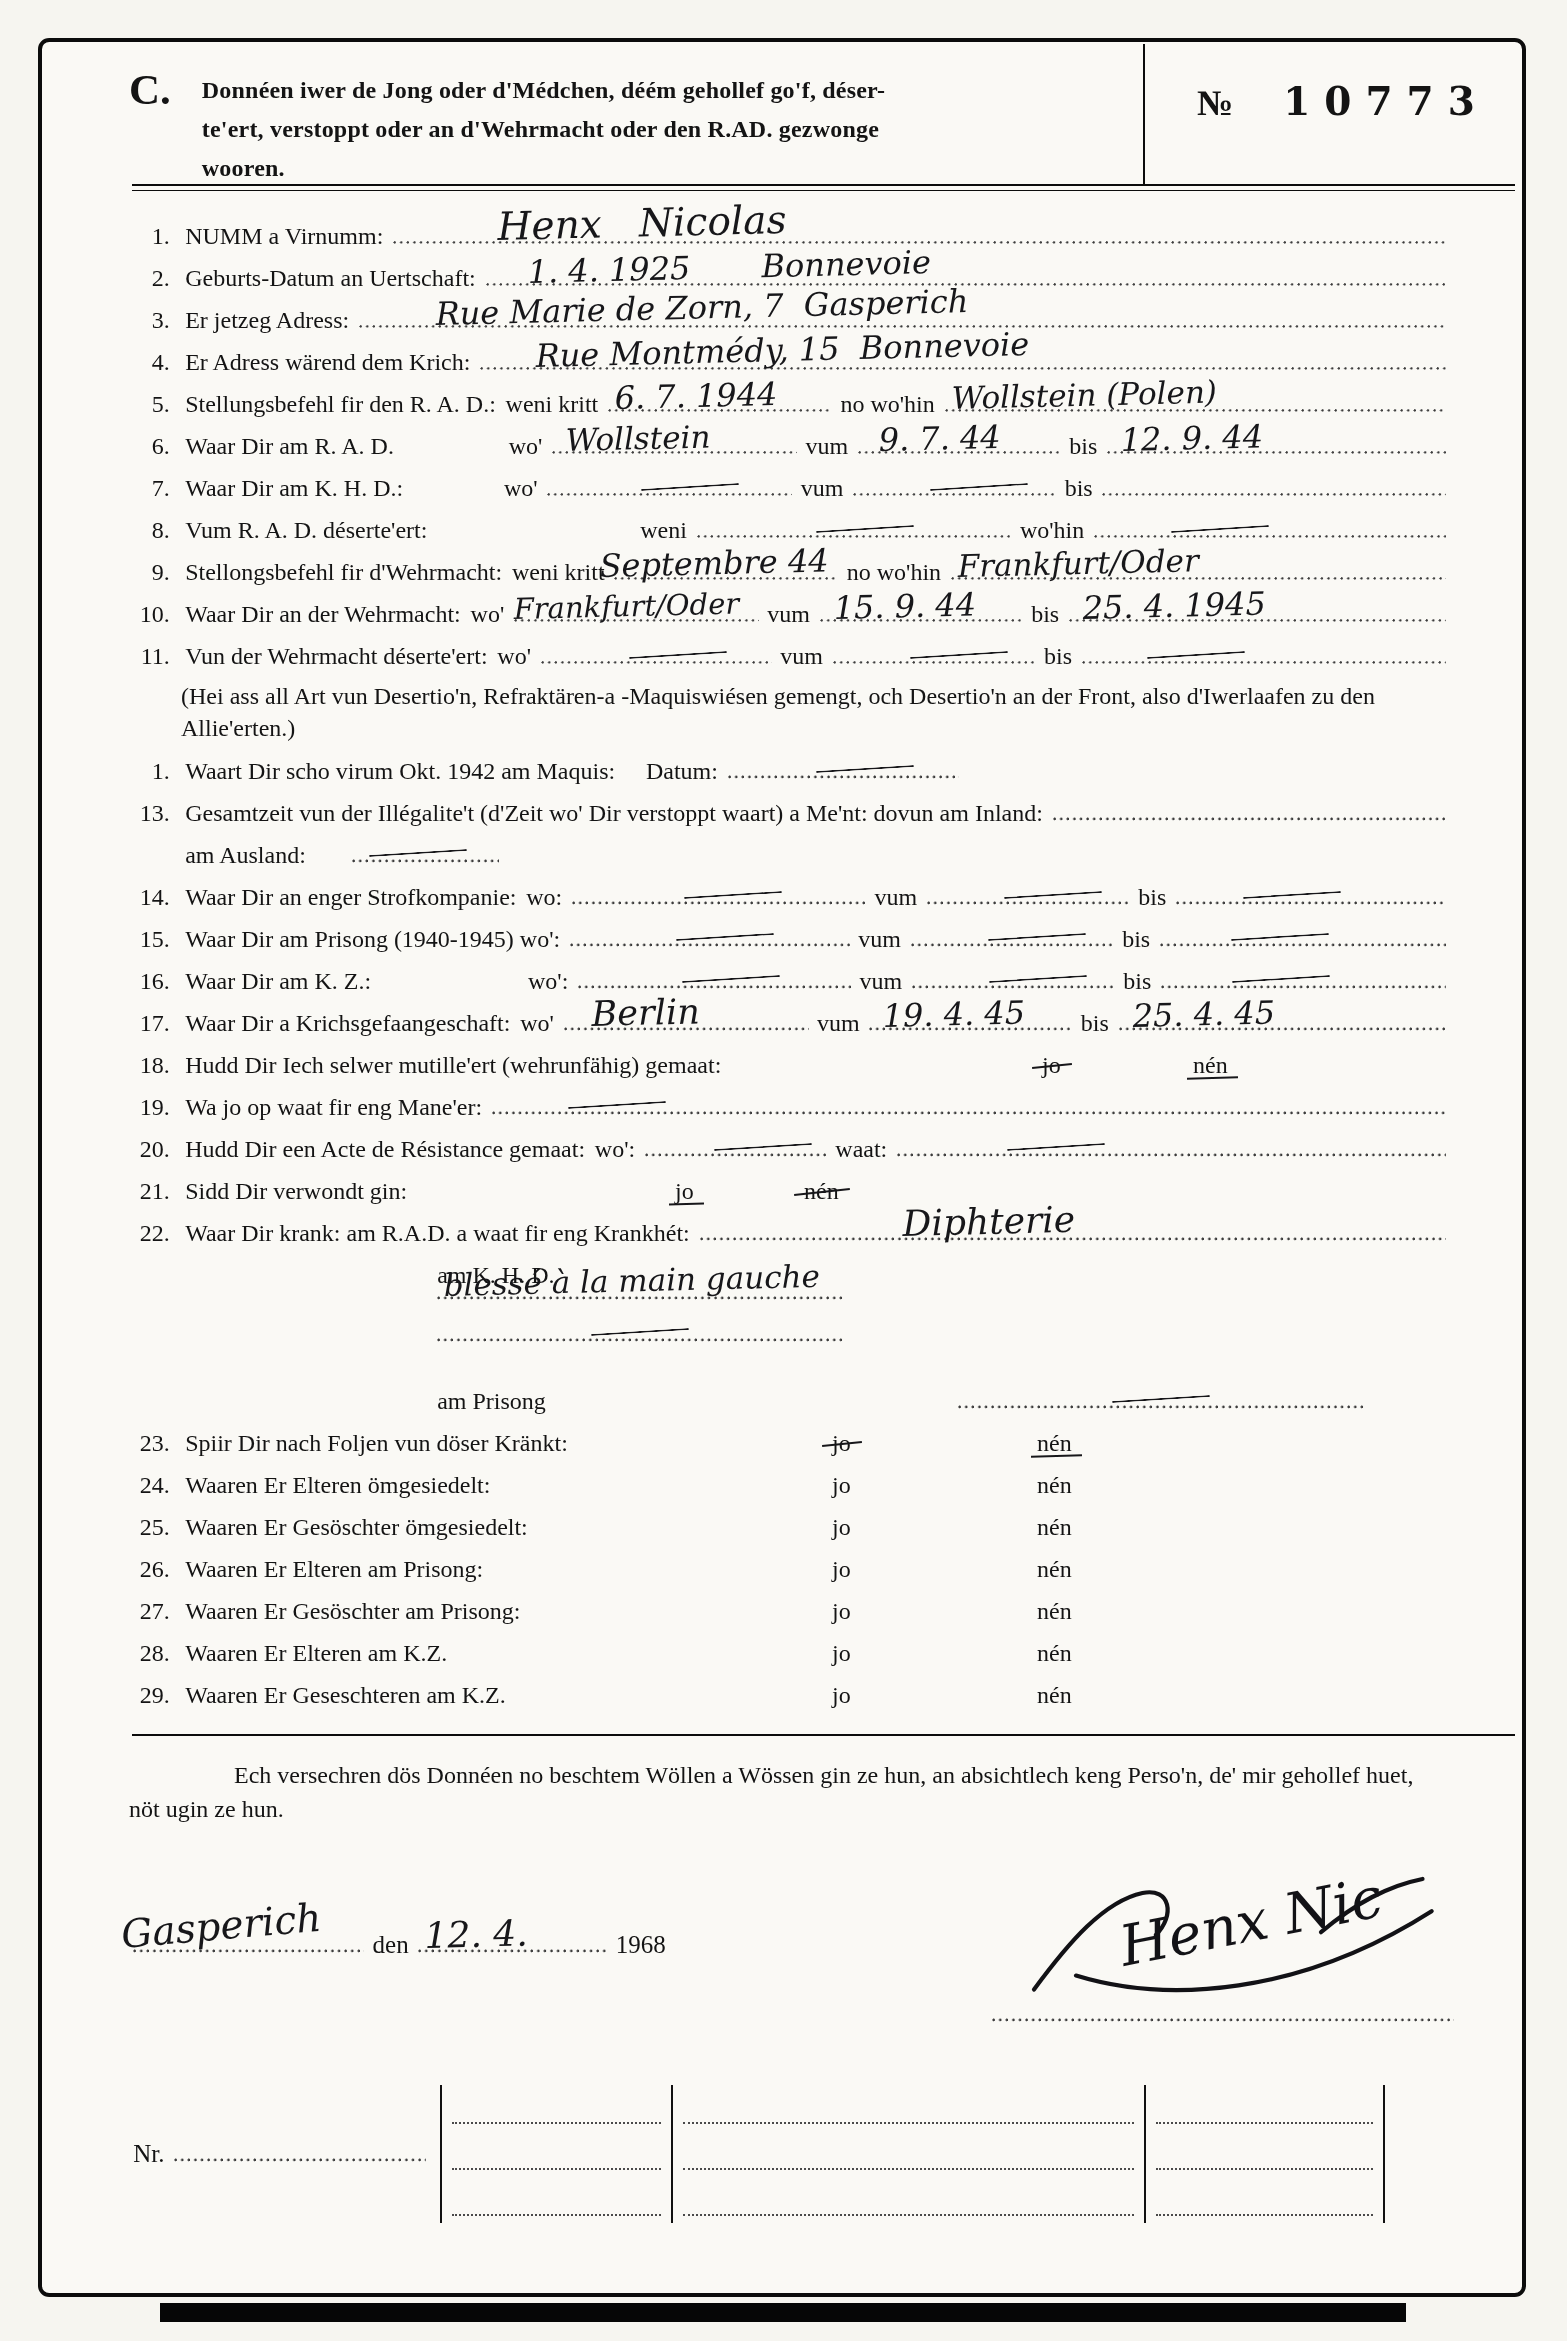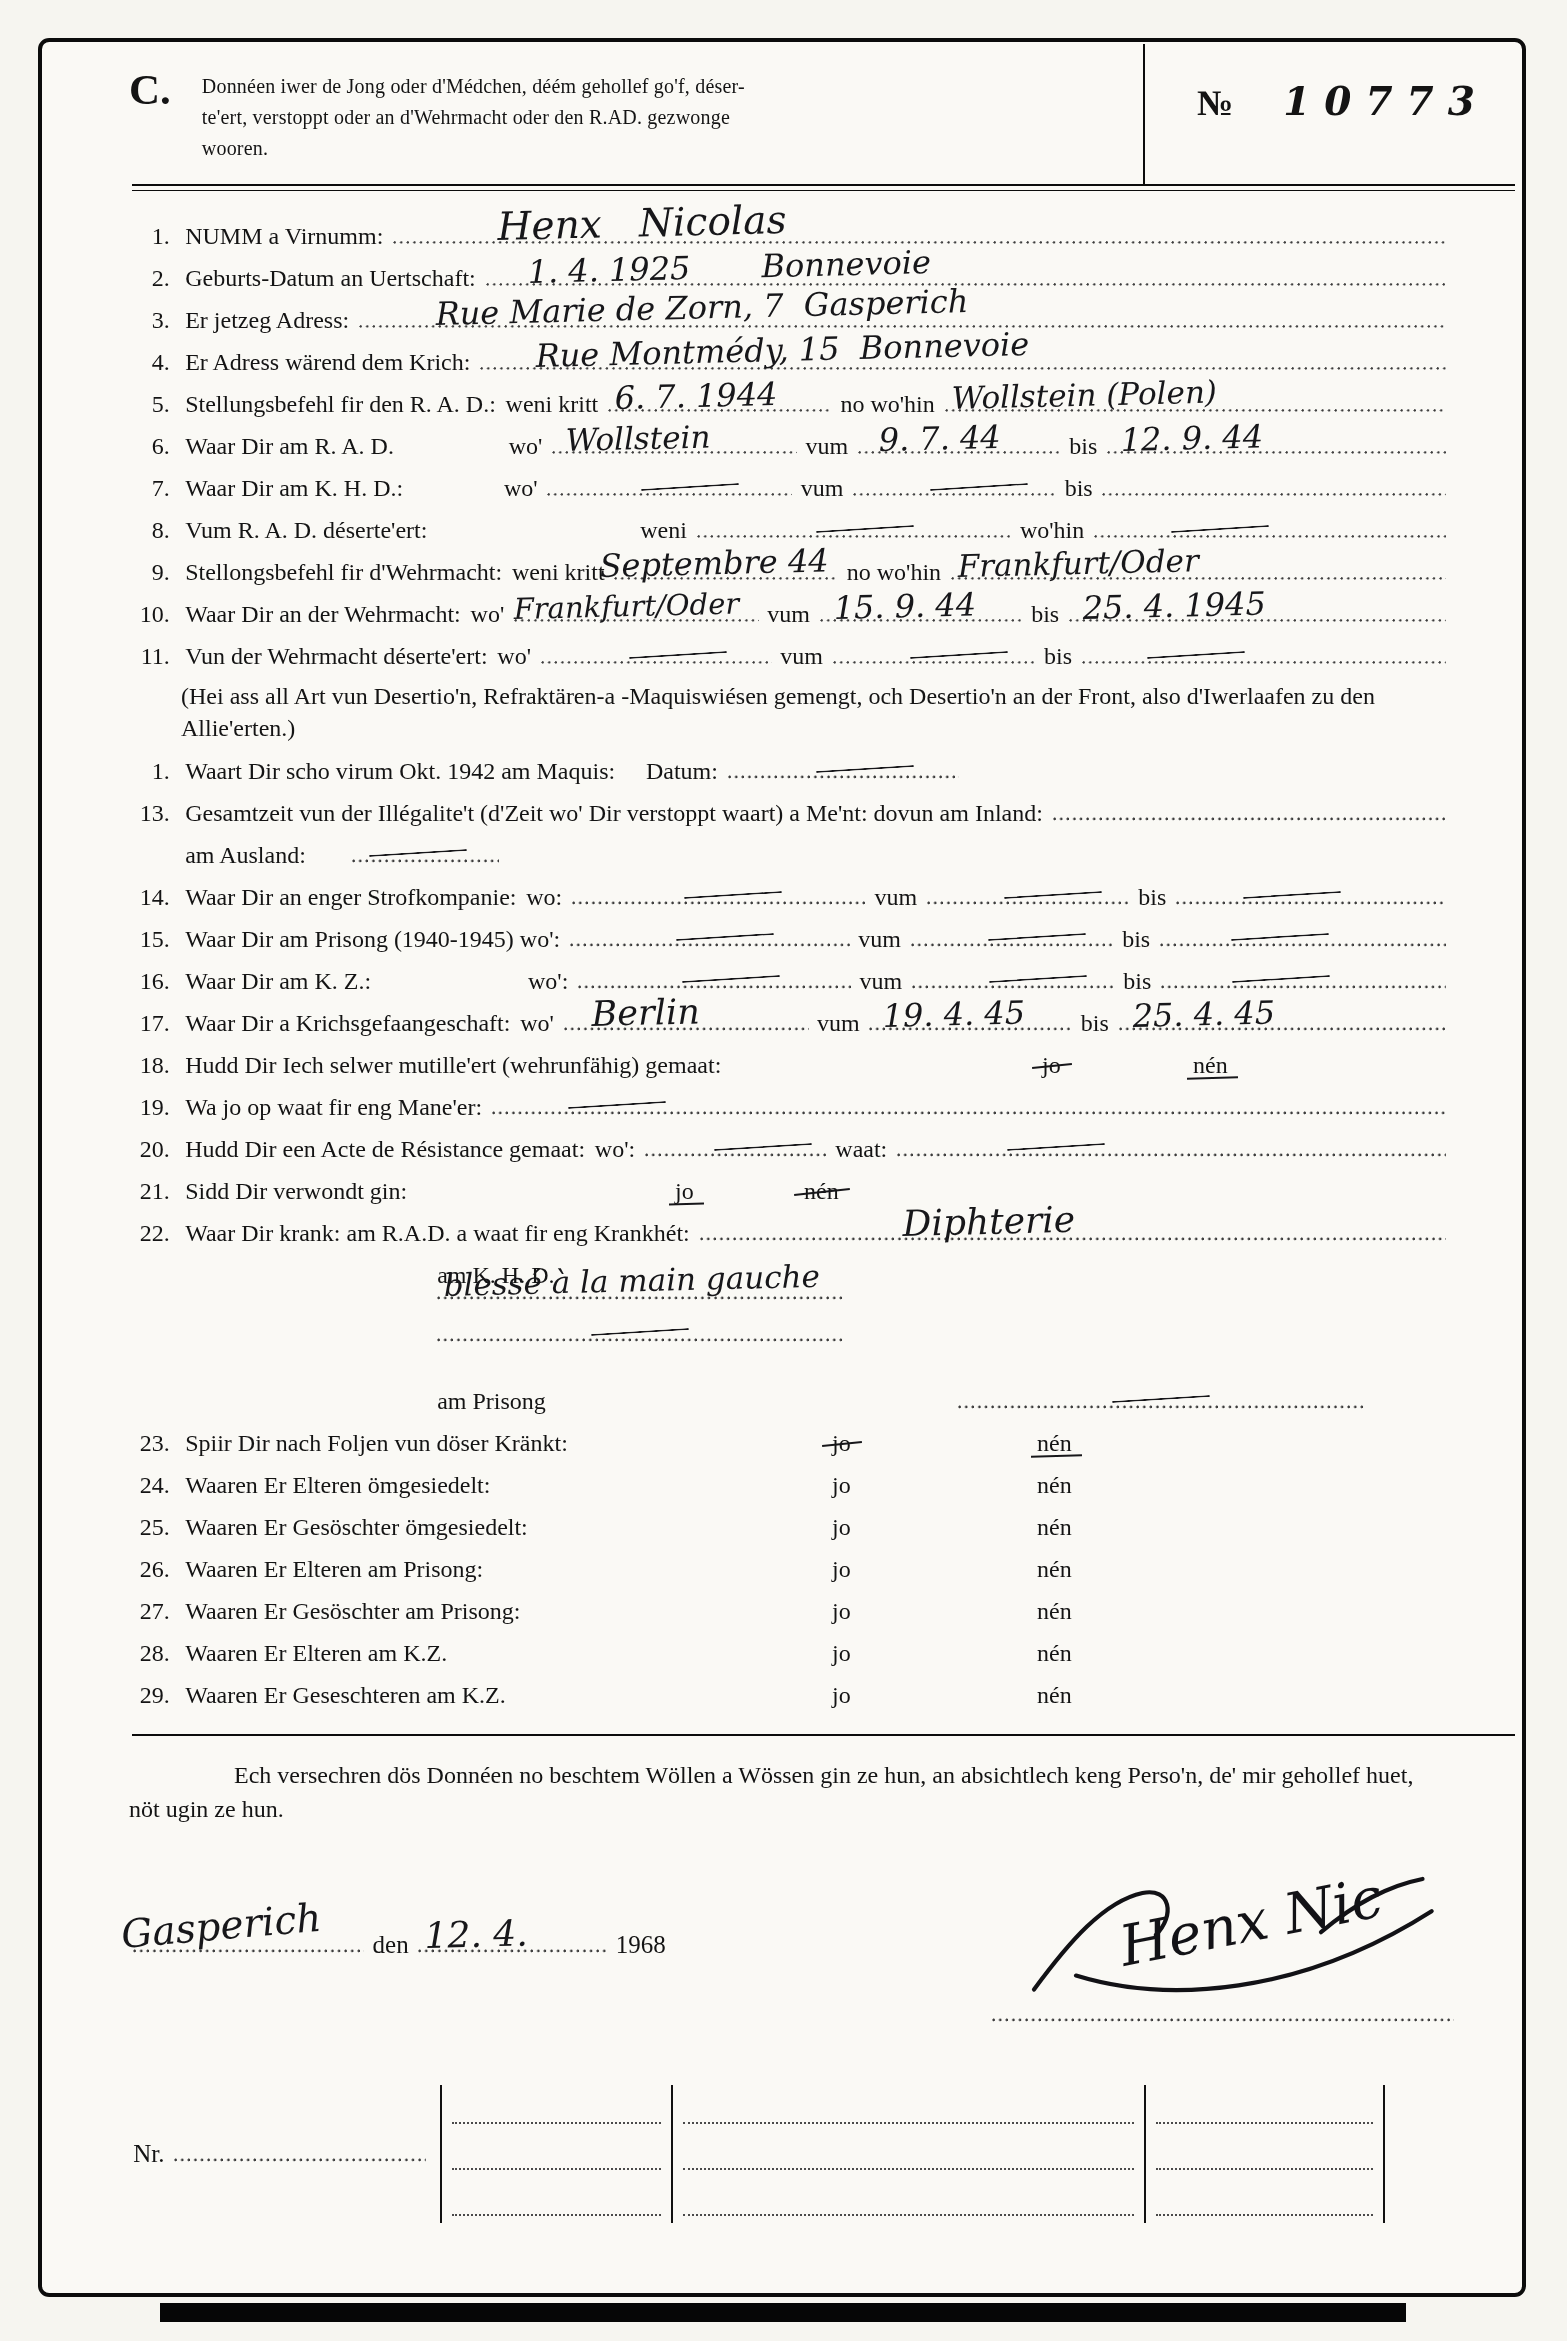--- a/index.html
+++ b/index.html
@@ -12,25 +12,25 @@
     position:absolute;left:38px;top:38px;width:1488px;height:2259px;
     border:4.9px solid #0c0c0c;border-radius:11.2px;background:#faf9f5;
     box-sizing:border-box;
   }
   .inner{position:absolute;left:44px;top:44px;width:1479px;}
 
   
   .header{position:relative;height:140px;}
   .hgroup{display:flex;padding:26.6px 0 0 85px;}
   .hletter{font-size:43px;font-weight:bold;margin:-5.6px 31px 0 0;}
-  .hdesc{width:903px;font-weight:normal;font-size:20px;line-height:31px;white-space:pre-line;letter-spacing:0.2px;}
+  .hdesc{width:903px;font-weight:bold;font-size:24px;line-height:39px;white-space:pre-line;letter-spacing:0.2px;}
   .hdiv{position:absolute;left:1099px;top:0;height:140px;border-left:2.1px solid #0c0c0c;}
   .hno{position:absolute;left:1153px;top:34px;font-size:36px;display:flex;align-items:baseline;}
   .hno .nosign{font-weight:bold;}
-  .hno .noval{margin-left:50px;font-weight:bold;font-size:39px;letter-spacing:14px;font-family:"DejaVu Serif",serif;font-style:italic;}
+  .hno .noval{margin-left:50px;font-weight:bold;font-size:39px;letter-spacing:14px;font-family:"DejaVu Serif",serif;}
 
   .ruled{margin:0 7.7px 0 88px;height:4.2px;border-top:2.8px solid #0c0c0c;border-bottom:1.4px solid #0c0c0c;}
   .rules{margin:18px 7.7px 0 88px;border-top:2.1px solid #0c0c0c;}
 
   
   .items{padding:24px 73px 0 85px;font-size:24px;}
   .row{display:flex;align-items:baseline;min-height:42px;line-height:42px;position:relative;}
   .num{flex:0 0 52px;text-align:right;padding-right:11.2px;box-sizing:border-box;}
   .lbl{flex:0 0 auto;white-space:pre;margin:0 5.6px 0 4.2px;}
   .gap{flex:0 0 0;}

